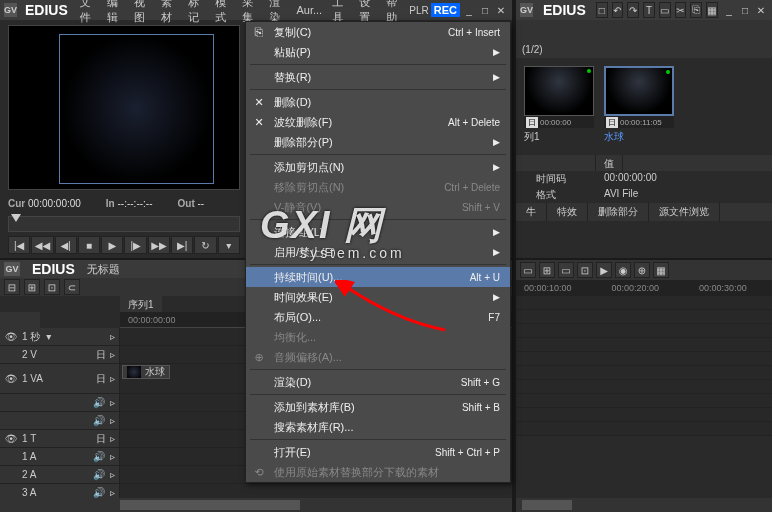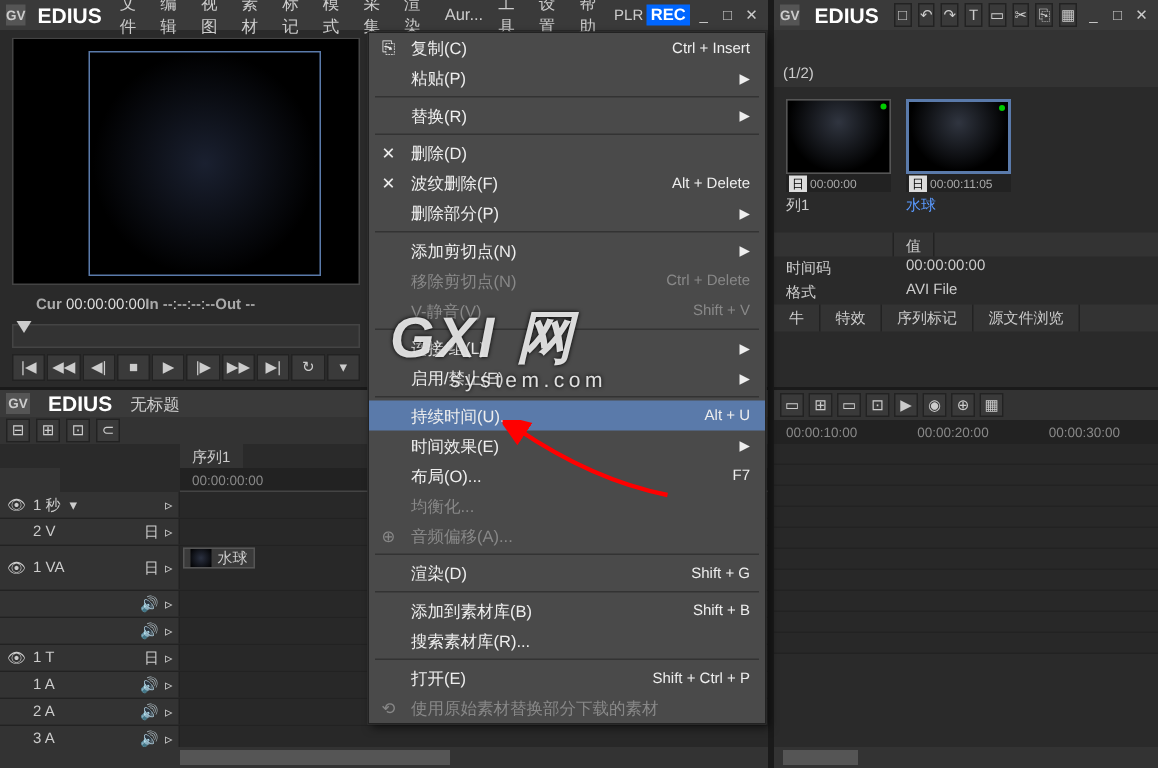--- a/index.html
+++ b/index.html
@@ -12,21 +12,21 @@
 .app-name { color: #fff; font-weight: bold; font-size: 14px; margin: 0 6px; }
 .menu-item { padding: 2px 4px; font-size: 11px; cursor: pointer; }
 .win-controls { margin-left: auto; display: flex; gap: 2px; align-items: center; }
 .plr { font-size: 10px; color: #ccc; }
 .rec { background: #0066ff; color: #fff; font-size: 11px; padding: 1px 3px; font-weight: bold; }
 .win-btn { width: 14px; height: 14px; display: inline-flex; align-items: center; justify-content: center; font-size: 10px; cursor: pointer; }
 
 .preview { position: absolute; left: 8px; top: 25px; width: 232px; height: 165px; background: #000; border: 1px solid #444; }
 .preview-inner { position: absolute; left: 50px; top: 8px; width: 155px; height: 150px; border: 1px solid #5a7aaa; background: radial-gradient(circle at 50% 50%, #1a2030 0%, #000 70%); }
 
-.timecode-row { position: absolute; left: 8px; top: 198px; width: 232px; font-size: 10px; color: #aaa; display: flex; gap: 0; margin-left: 16px; }
+.timecode-row { position: absolute; left: 8px; top: 198px; width: 232px; font-size: 10px; color: #aaa; display: flex; gap: 25px; }
 .tc-label { font-weight: bold; }
 .tc-value { color: #ddd; }
 
 .scrubber { position: absolute; left: 8px; top: 216px; width: 232px; height: 16px; background: #333; border: 1px solid #444; }
 .scrubber-marker { position: absolute; left: 2px; top: -3px; width: 0; height: 0; border-left: 5px solid transparent; border-right: 5px solid transparent; border-top: 8px solid #ccc; }
 
 .transport { position: absolute; left: 8px; top: 236px; width: 232px; height: 18px; display: flex; gap: 1px; }
 .transport button { flex: 1; background: #3a3a3a; border: 1px solid #222; color: #ccc; font-size: 10px; cursor: pointer; }
 
 
@@ -59,21 +59,21 @@
 .thumb-dot { position: absolute; top: 2px; right: 2px; width: 4px; height: 4px; background: #0c0; border-radius: 50%; }
 .thumb-bar { height: 12px; background: #222; display: flex; align-items: center; font-size: 8px; color: #aaa; padding: 0 2px; }
 .thumb-bar .day { background: #ddd; color: #000; padding: 0 2px; margin-right: 2px; }
 .thumb-label { font-size: 10px; margin-top: 2px; }
 .thumb.selected .thumb-label { color: #5a9aff; }
 
 .props { position: absolute; left: 0; top: 155px; width: 256px; }
 .props-header { height: 16px; background: #333; display: flex; font-size: 10px; }
 .props-header > div { padding: 2px 8px; border-right: 1px solid #222; }
 .props-row { display: flex; height: 16px; font-size: 10px; }
-.props-row .label { width: 80px; padding: 1px 8px; }
+.props-row .label { width: 80px; padding: 1px 20px; }
 .props-row .value { padding: 1px 8px; }
 .props-tabs { height: 18px; background: #333; display: flex; font-size: 10px; }
 .props-tabs > div { padding: 2px 10px; border-right: 1px solid #222; }
 
 
 .timeline-left { position: absolute; left: 0; top: 260px; width: 512px; height: 252px; background: #2a2a2a; }
 .tl-title { height: 18px; background: #3a3a3a; display: flex; align-items: center; padding: 0 4px; gap: 6px; }
 .tl-toolbar { height: 18px; background: #333; display: flex; align-items: center; gap: 4px; padding: 0 4px; }
 .tl-tab { height: 16px; background: #333; padding: 2px 8px; font-size: 10px; display: inline-block; }
 .tl-ruler { position: absolute; left: 120px; top: 52px; right: 0; height: 16px; background: #222; border-bottom: 1px solid #444; font-size: 9px; color: #888; display: flex; align-items: center; }
@@ -318,21 +318,21 @@
           <div class="value">00:00:00:00</div>
         </div>
         <div class="props-row">
           <div class="label">格式</div>
           <div class="value">AVI File</div>
         </div>
       </div>
     <div class="props-tabs" id="props-tabs">
         <div>牛</div>
         <div>特效</div>
-        <div>序列标记</div>
+        <div>删除部分</div>
         <div>源文件浏览</div>
       </div>
   </div>
 </div>
 
 <div class="timeline-left">
   <div class="tl-title">
     <span class="logo">GV</span>
     <span class="app-name">EDIUS</span>
     <span>无标题</span>

